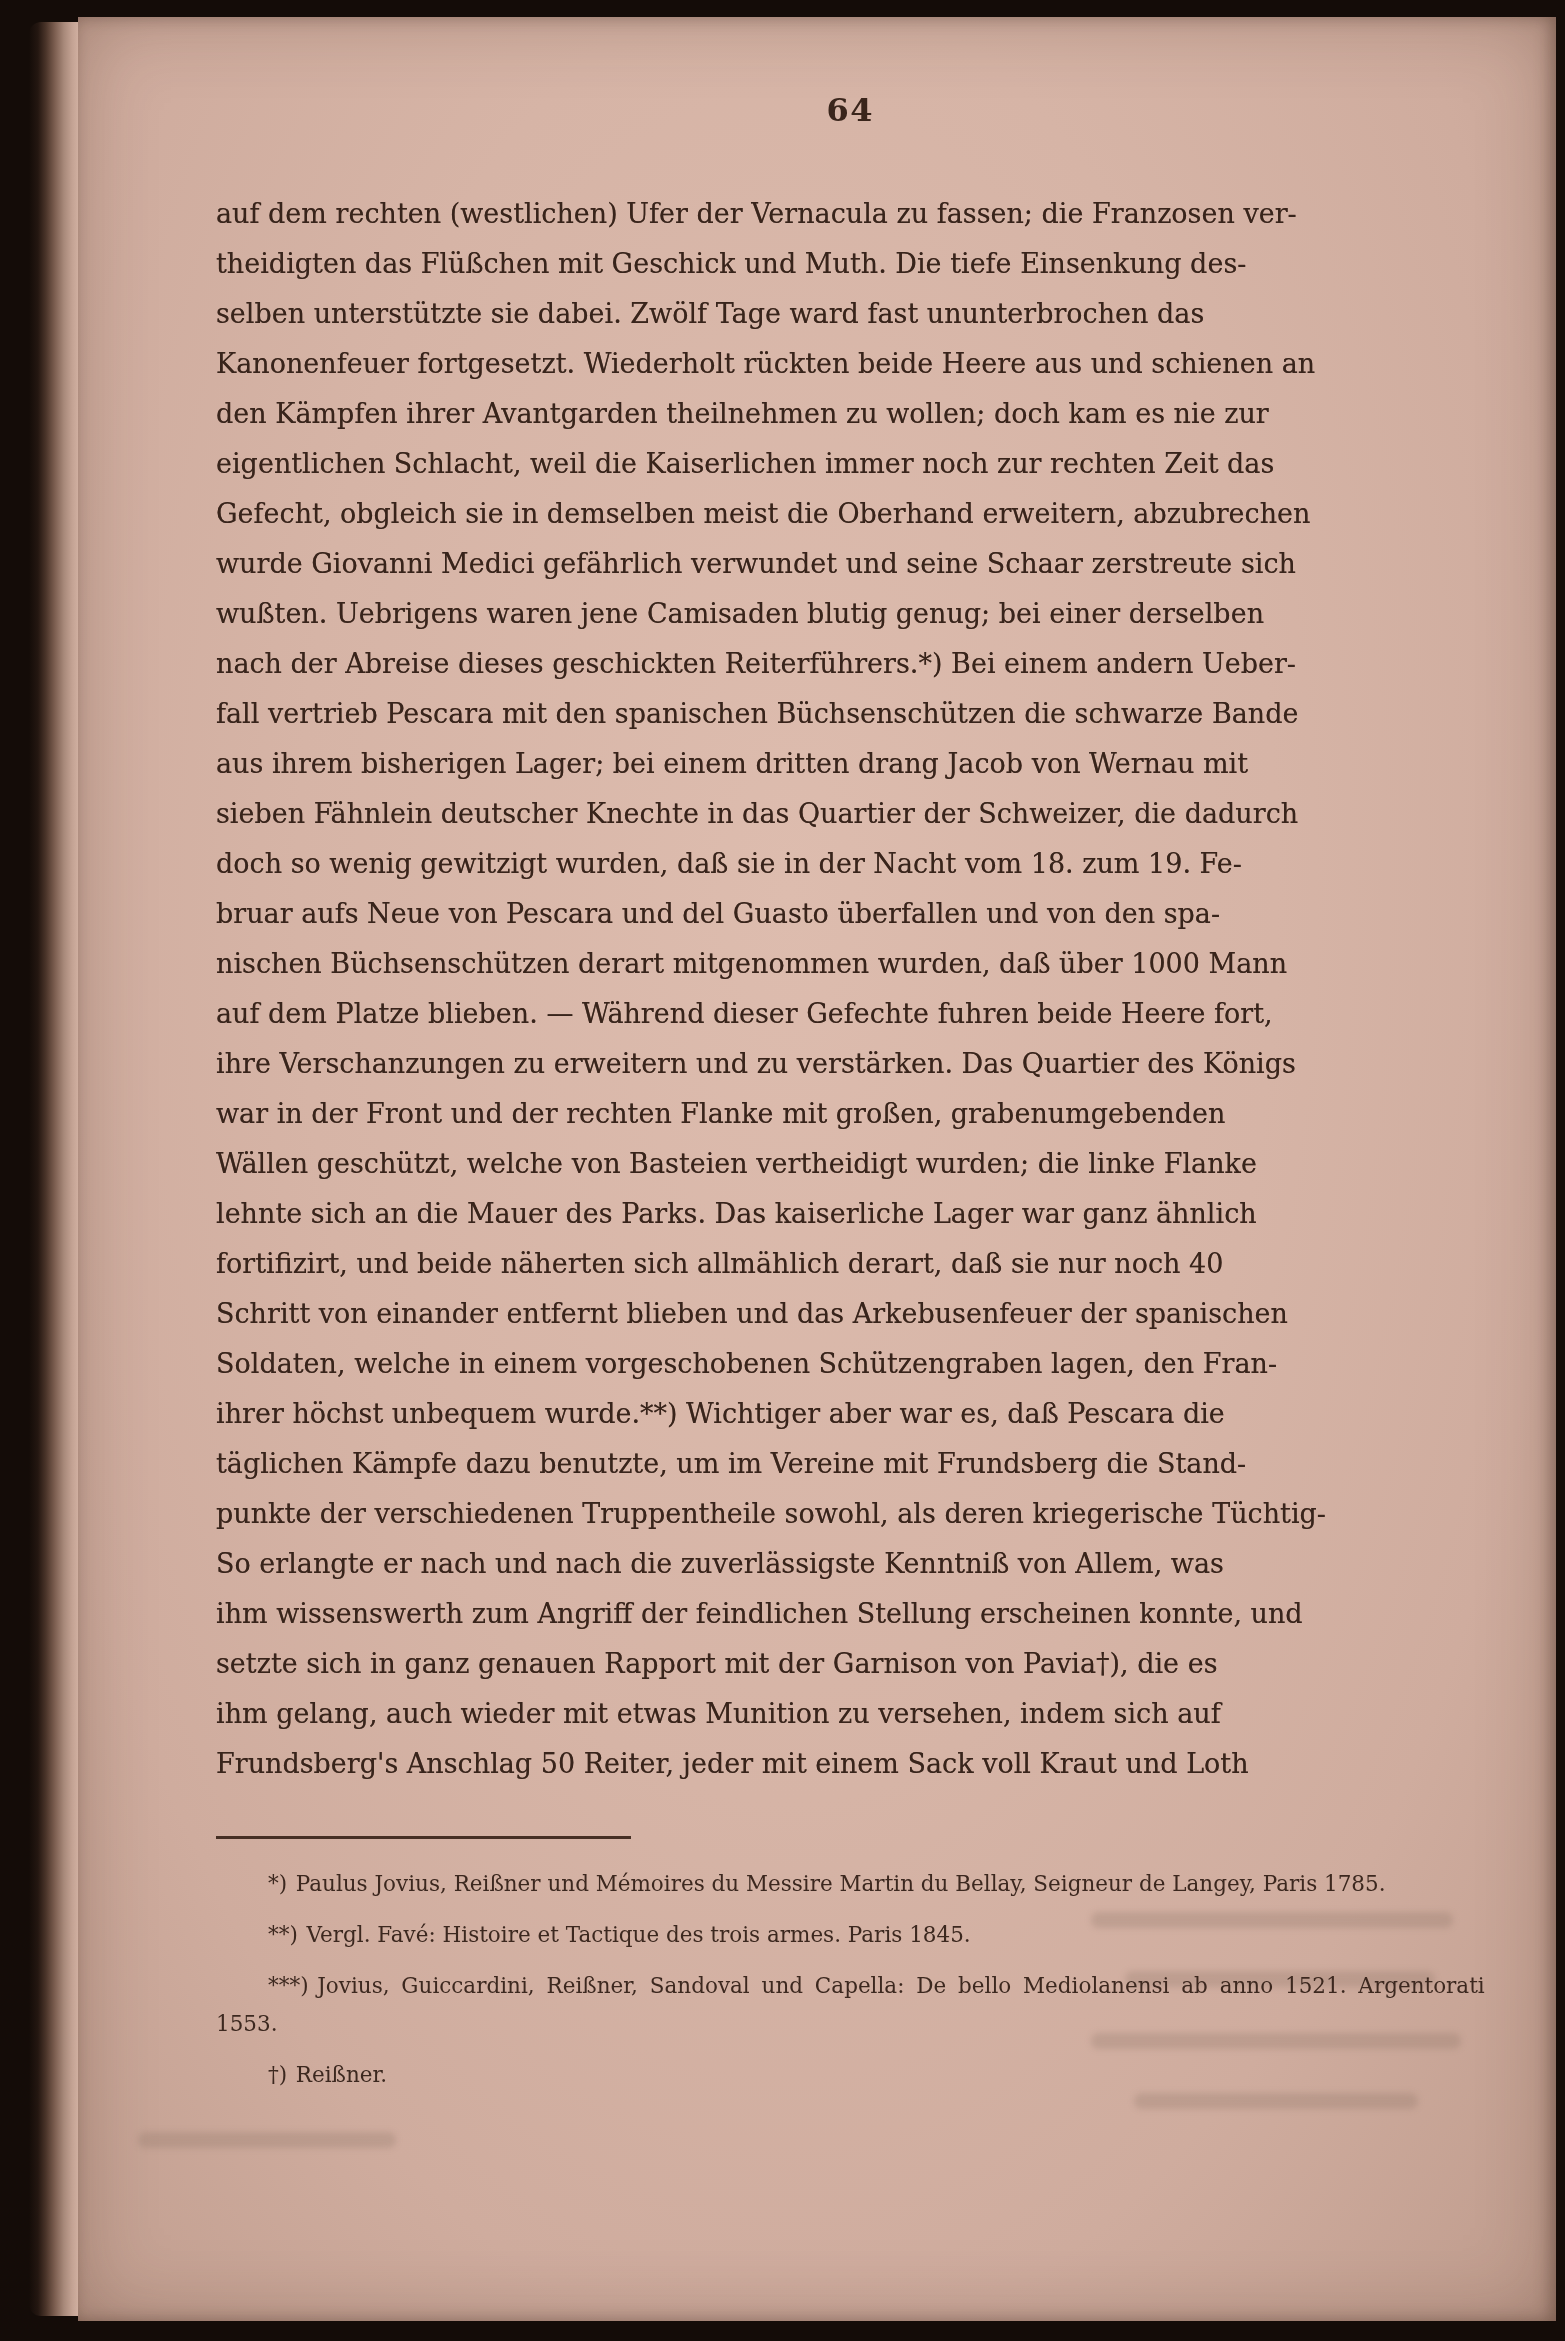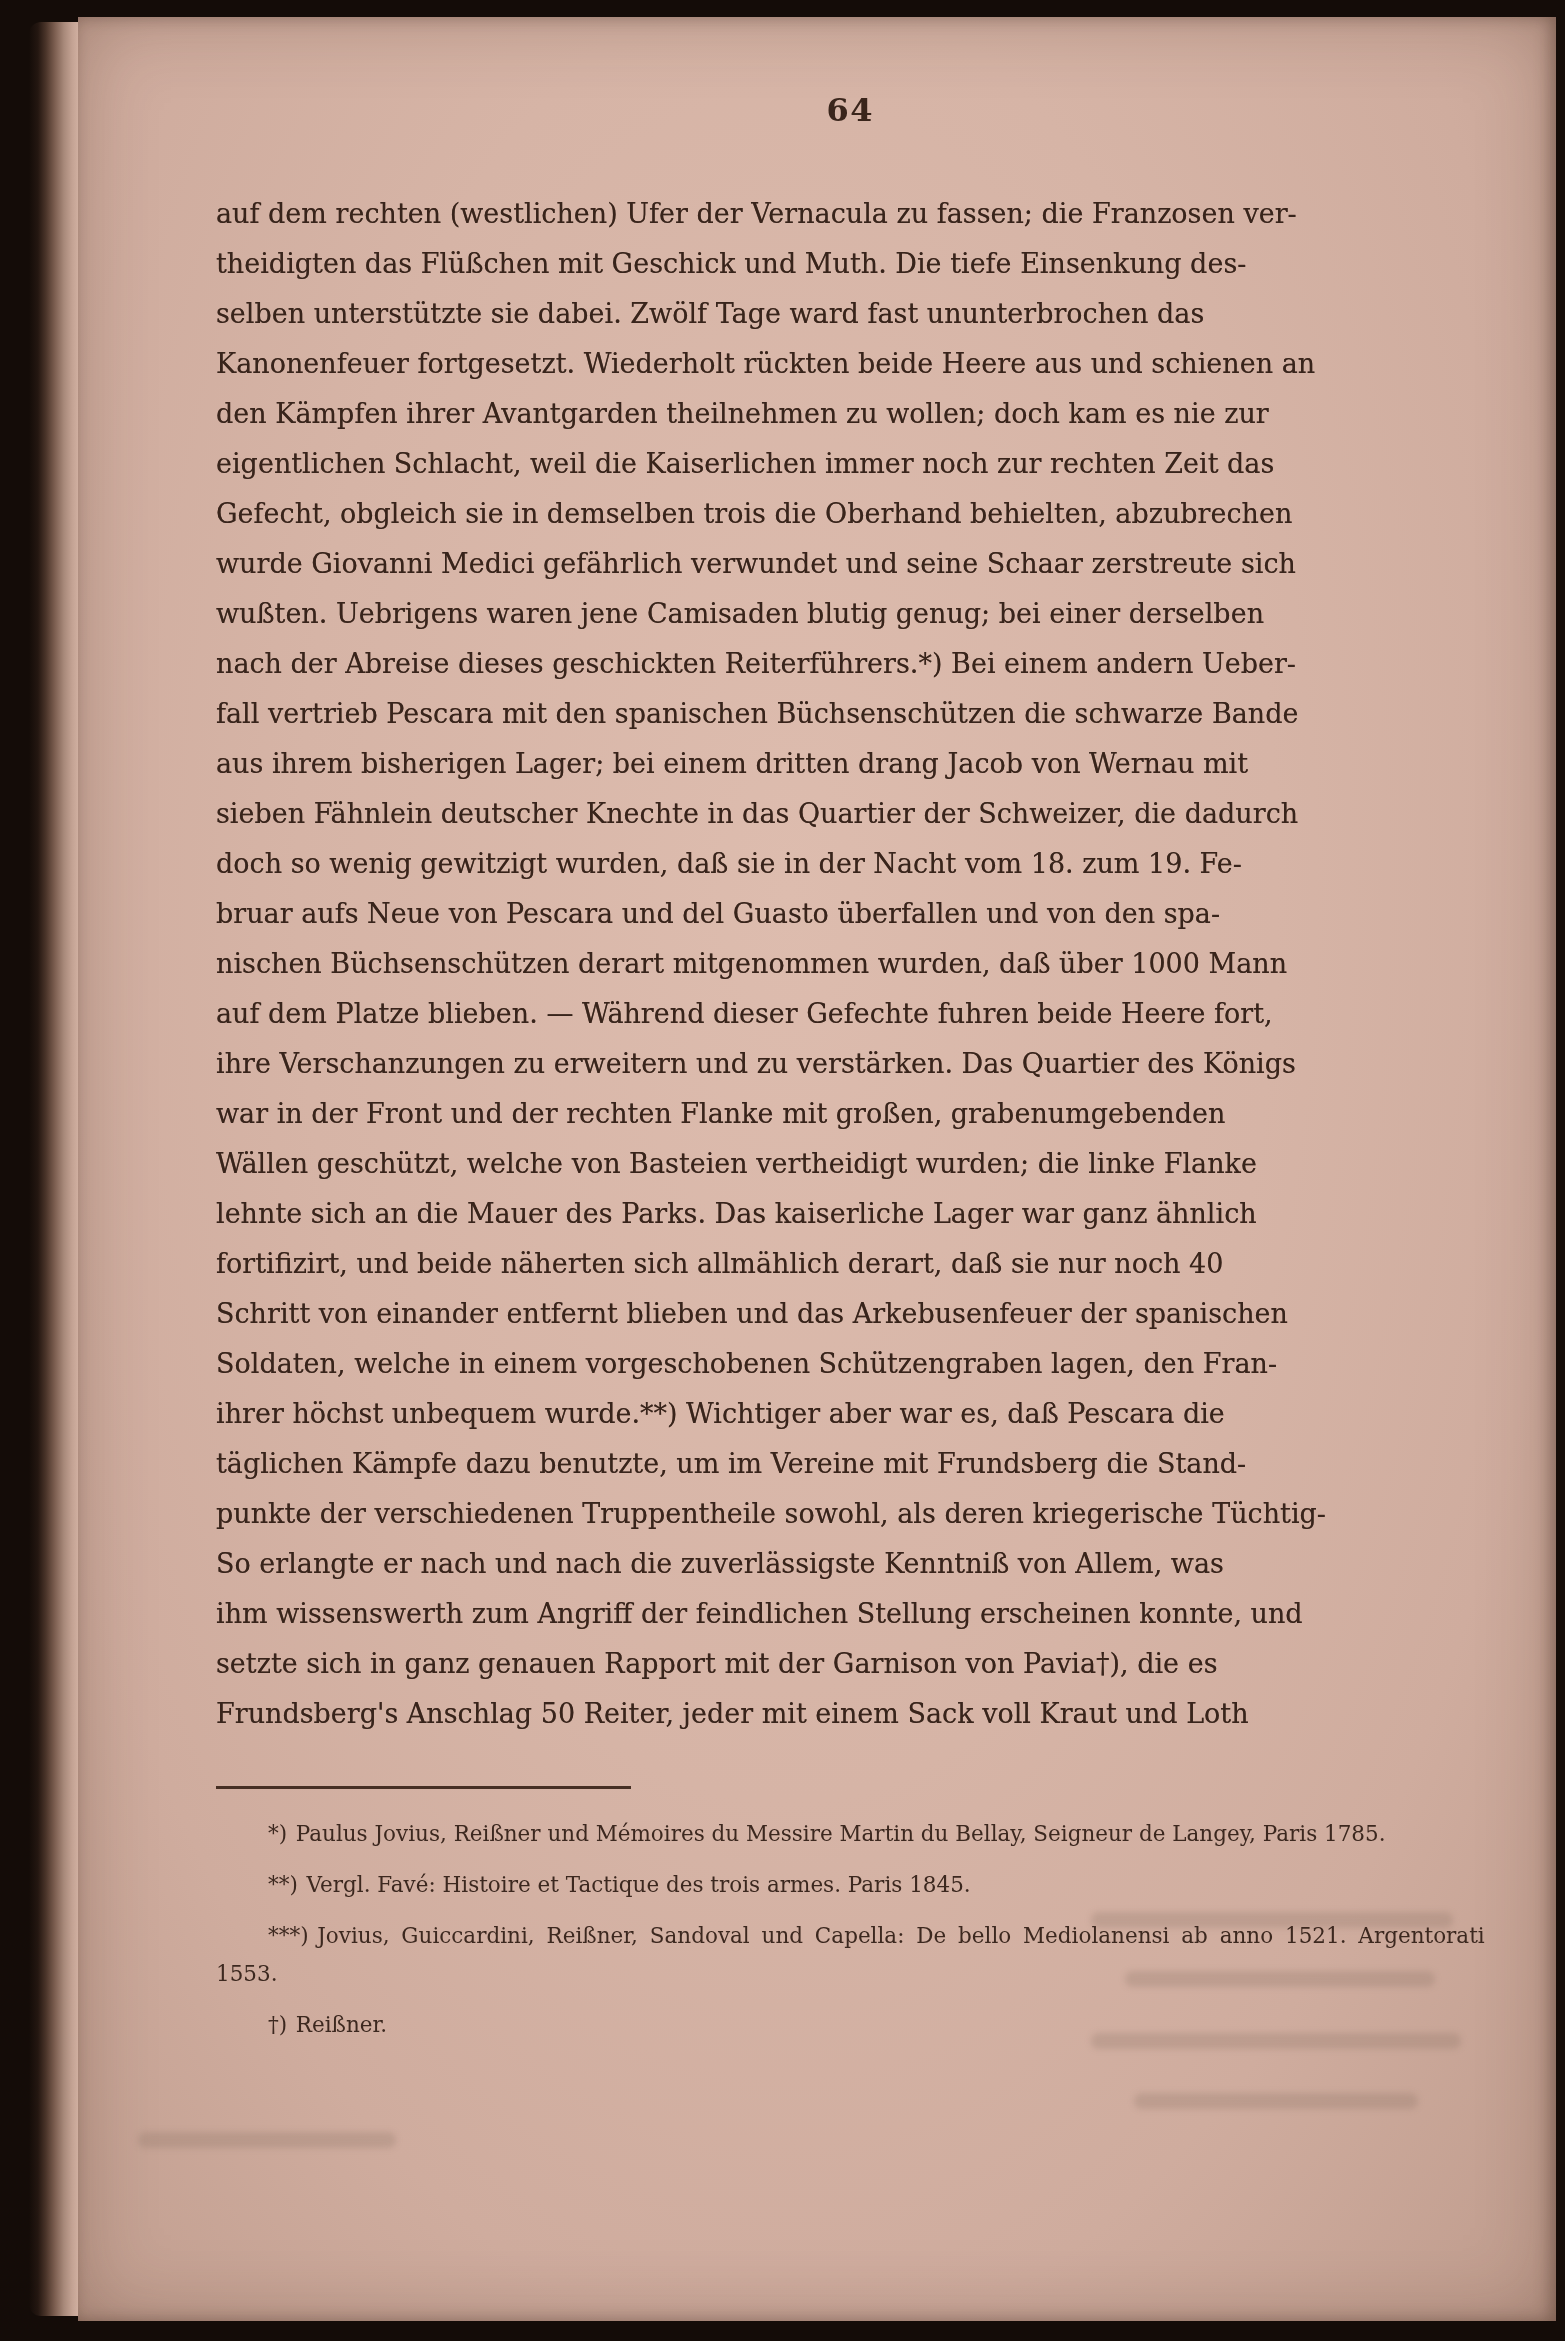--- a/index.html
+++ b/index.html
@@ -93,21 +93,21 @@
   <div class="content">
     <div class="page-number">64</div>
 
     <div class="body-text">
       <div class="line">auf dem rechten (westlichen) Ufer der Vernacula zu fassen; die Franzosen ver-</div>
       <div class="line">theidigten das Flüßchen mit Geschick und Muth. Die tiefe Einsenkung des-</div>
       <div class="line">selben unterstützte sie dabei. Zwölf Tage ward fast ununterbrochen das</div>
       <div class="line">Kanonenfeuer fortgesetzt. Wiederholt rückten beide Heere aus und schienen an</div>
       <div class="line">den Kämpfen ihrer Avantgarden theilnehmen zu wollen; doch kam es nie zur</div>
       <div class="line">eigentlichen Schlacht, weil die Kaiserlichen immer noch zur rechten Zeit das</div>
-      <div class="line">Gefecht, obgleich sie in demselben trois die Oberhand behielten, abzubrechen</div>
+      <div class="line">Gefecht, obgleich sie in demselben meist die Oberhand erweitern, abzubrechen</div>
       <div class="line">wurde Giovanni Medici gefährlich verwundet und seine Schaar zerstreute sich</div>
       <div class="line">wußten. Uebrigens waren jene Camisaden blutig genug; bei einer derselben</div>
       <div class="line">nach der Abreise dieses geschickten Reiterführers.*) Bei einem andern Ueber-</div>
       <div class="line">fall vertrieb Pescara mit den spanischen Büchsenschützen die schwarze Bande</div>
       <div class="line">aus ihrem bisherigen Lager; bei einem dritten drang Jacob von Wernau mit</div>
       <div class="line">sieben Fähnlein deutscher Knechte in das Quartier der Schweizer, die dadurch</div>
       <div class="line">doch so wenig gewitzigt wurden, daß sie in der Nacht vom 18. zum 19. Fe-</div>
       <div class="line">bruar aufs Neue von Pescara und del Guasto überfallen und von den spa-</div>
       <div class="line">nischen Büchsenschützen derart mitgenommen wurden, daß über 1000 Mann</div>
       <div class="line">auf dem Platze blieben. — Während dieser Gefechte fuhren beide Heere fort,</div>
@@ -117,20 +117,21 @@
       <div class="line">lehnte sich an die Mauer des Parks. Das kaiserliche Lager war ganz ähnlich</div>
       <div class="line">fortifizirt, und beide näherten sich allmählich derart, daß sie nur noch 40</div>
       <div class="line">Schritt von einander entfernt blieben und das Arkebusenfeuer der spanischen</div>
       <div class="line">Soldaten, welche in einem vorgeschobenen Schützengraben lagen, den Fran-</div>
       <div class="line">ihrer höchst unbequem wurde.**) Wichtiger aber war es, daß Pescara die</div>
       <div class="line">täglichen Kämpfe dazu benutzte, um im Vereine mit Frundsberg die Stand-</div>
       <div class="line">punkte der verschiedenen Truppentheile sowohl, als deren kriegerische Tüchtig-</div>
       <div class="line">So erlangte er nach und nach die zuverlässigste Kenntniß von Allem, was</div>
       <div class="line">ihm wissenswerth zum Angriff der feindlichen Stellung erscheinen konnte, und</div>
       <div class="line">setzte sich in ganz genauen Rapport mit der Garnison von Pavia†), die es</div>
+      <div class="line">ihm gelang, auch wieder mit etwas Munition zu versehen, indem sich auf</div>
       <div class="line">Frundsberg's Anschlag 50 Reiter, jeder mit einem Sack voll Kraut und Loth</div>
     </div>
 
     <hr class="fn-rule">
 
     <div>
       <p class="footnote">
         <span class="fn-marker">*)</span><span>Paulus Jovius, Reißner und Mémoires du Messire Martin du Bellay, Seigneur de Langey, Paris 1785.</span>
       </p>
       <p class="footnote">

